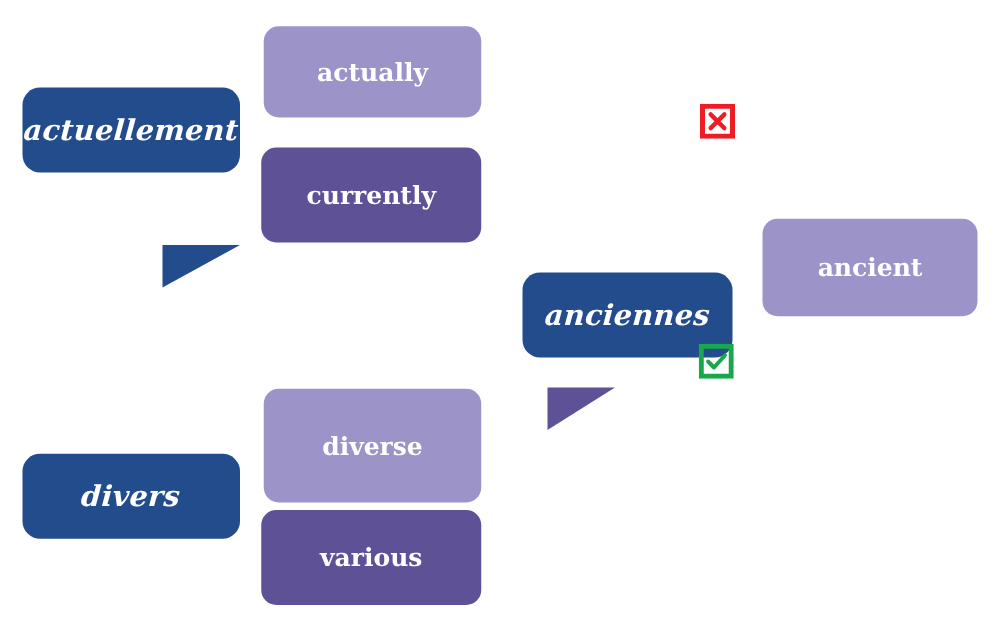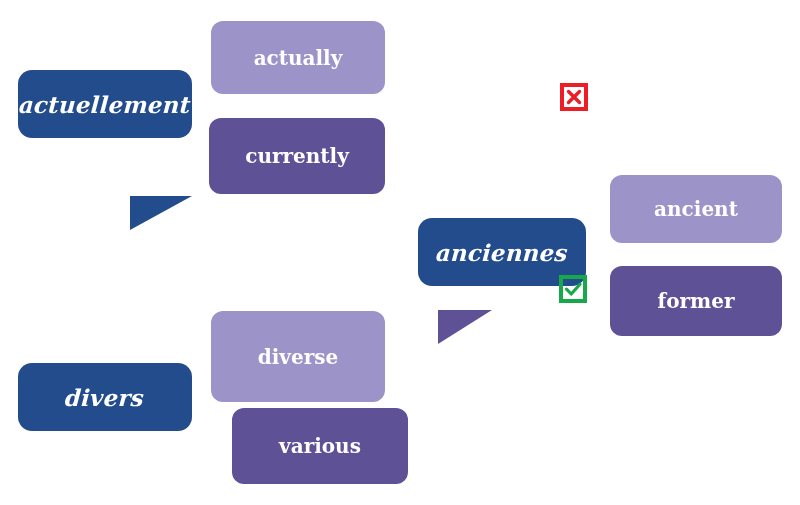--- a/index.html
+++ b/index.html
@@ -113,26 +113,26 @@
 
   #right-currently  { left: 209px; top: 118px; width: 176px; height: 76px; }
   #right-currently .tail-bl { left: 229px; top: 192px; }
   #right-currently .status-icon { left: 350px; top: 157px; }
 
   
   #src-divers { left: 18px;  top: 363px; width: 174px; height: 68px; }
 
   #wrong-diverse { left: 211px; top: 311px; width: 174px; height: 91px; }
 
-  #right-various { left: 209px; top: 408px; width: 176px; height: 76px; margin-left: 23px; }
+  #right-various { left: 209px; top: 408px; width: 176px; height: 76px; }
 
   
   #src-anciennes { left: 418px; top: 218px; width: 168px; height: 68px; }
 
-  #wrong-ancient { left: 610px; top: 175px; width: 172px; height: 68px; }
+  #wrong-ancient { left: 610px; top: 175px; width: 172px; height: 78px; }
 
   #right-former  { left: 610px; top: 266px; width: 172px; height: 70px; }
 </style>
 </head>
 <body>
 
 <div id="stage">
 
   <div class="bubble src" id="src-actuellement">
     <span class="tail-br"></span>
@@ -179,19 +179,14 @@
   <div class="bubble src" id="src-anciennes">
 
     <span class="label">anciennes</span>
   </div>
 
   <div class="bubble wrong" id="wrong-ancient">
     <span class="label">ancient</span>
 
   </div>
 
-  <div class="bubble right" id="right-former">
-
-    <span class="label">former</span>
-
-  </div>
 
 </div>
 
 </body></html>

